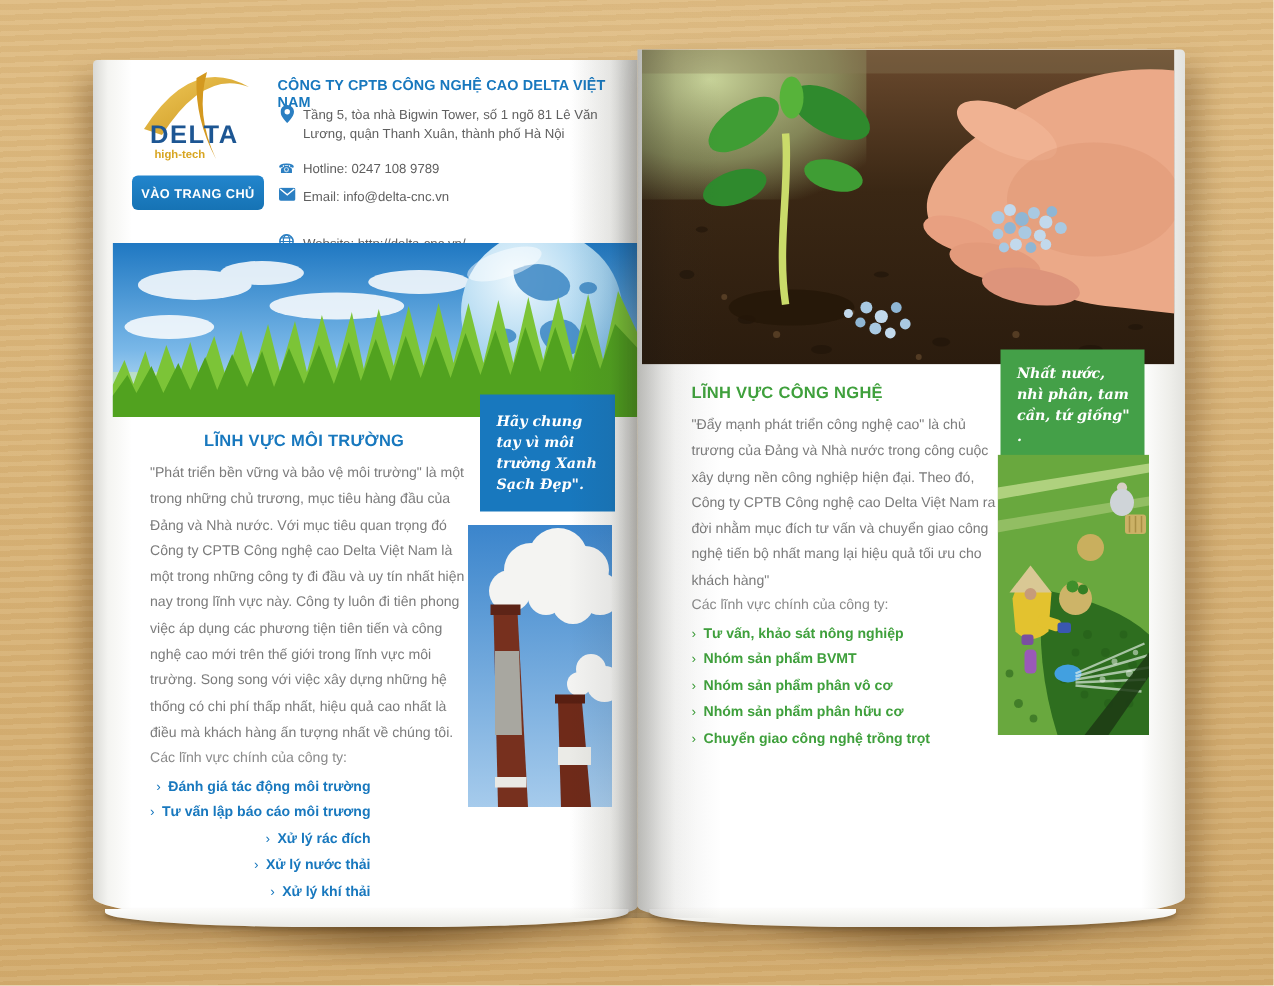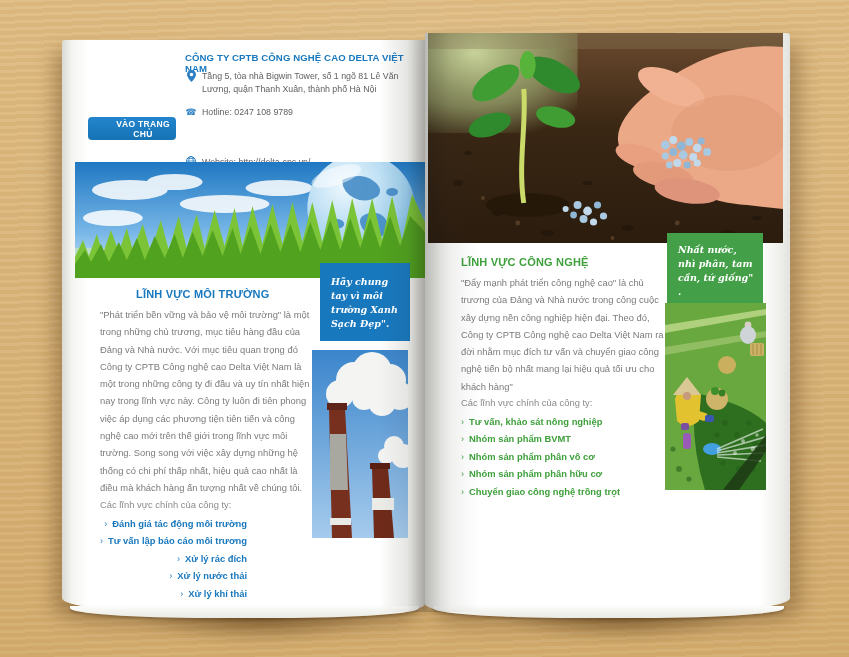--- a/index.html
+++ b/index.html
@@ -45,21 +45,20 @@
   #fold-right { left:0; width:56px;
     background:linear-gradient(to left, rgba(0,0,0,0) 0, rgba(40,40,40,.06) 55%, rgba(20,20,20,.22) 100%); }
 
   
   #logo { position:absolute; left:24px; top:6px; width:86px; height:66px; }
   .home-btn {
     position:absolute; left:26px; top:77px; width:88px; height:23px;
     background:linear-gradient(#2285cd,#1673b4); color:#fff; border:none; border-radius:4px;
     font-family:"Liberation Sans", sans-serif; font-weight:bold; font-size:8.5px; letter-spacing:.3px;
     cursor:pointer;
-    padding-left:22px;
   }
   .company-name { position:absolute; left:123px; top:12px; width:235px;
     color:#1878be; font-size:9.6px; font-weight:bold; letter-spacing:.1px; }
   .contact-row { position:absolute; left:123px; width:238px; color:#5f5f5f; font-size:8.8px; line-height:13px; }
   .contact-row .c-icon { position:absolute; left:0; top:0; width:12px; text-align:center; color:#2b7fc2; }
   .contact-row .c-text { display:block; margin-left:17px; }
   #contact-0 { top:30px; } #contact-1 { top:66px; } #contact-2 { top:85px; } #contact-3 { top:116px; }
 
   
   .img { position:absolute; overflow:hidden; }
@@ -97,36 +96,59 @@
 </style>
 </head>
 <body>
 
 <div>
   <div class="ground-shadow" id="gs-left"></div>
   <div class="ground-shadow" id="gs-right"></div>
 
   <div class="page" id="left-page">
 
+    <div id="logo">
+      <svg viewBox="0 0 86 66">
+        <defs>
+          <linearGradient id="gold" x1="0" y1="0" x2="1" y2="1">
+            <stop offset="0" stop-color="#f0c95a"></stop>
+              <stop offset="1" stop-color="#c8921a"></stop>
+          </linearGradient>
+        </defs>
+        <path d="M10 40 Q42 -10 80 12 Q50 0 22 44 Z" fill="url(#gold)"></path>
+        <path d="M52 2 Q44 30 58 60 Q44 34 45 6 Z" fill="#d4991f"></path>
+        <text x="14" y="49" font-family="Liberation Sans, sans-serif" font-weight="bold" font-size="17" fill="#1d5693" letter-spacing="1">DELTA</text>
+        <text x="17" y="59" font-family="Liberation Sans, sans-serif" font-weight="bold" font-size="7.5" fill="#d8a520">high-tech</text>
+      </svg>
+    </div>
 
     <button class="home-btn">VÀO TRANG CHỦ</button>
 
     <div class="company-name">CÔNG TY CPTB CÔNG NGHỆ CAO DELTA VIỆT NAM</div>
 
     <div class="contact-row" id="contact-0">
       <span class="c-icon">
         <svg width="9" height="12" viewBox="0 0 12 16">
             <path fill="#2b7fc2" d="M6 0C2.7 0 0 2.7 0 6c0 4.5 6 10 6 10s6-5.5 6-10c0-3.3-2.7-6-6-6zm0 8.4A2.4 2.4 0 1 1 6 3.6a2.4 2.4 0 0 1 0 4.8z"></path>
           </svg>
       </span>
       <span class="c-text">Tầng 5, tòa nhà Bigwin Tower, số 1 ngõ 81 Lê Văn Lương, quận Thanh Xuân, thành phố Hà Nội</span>
     </div>
     <div class="contact-row" id="contact-1">
       <span class="c-icon">☎</span>
       <span class="c-text">Hotline: 0247 108 9789</span>
+    </div>
+    <div class="contact-row" id="contact-2">
+      <span class="c-icon">
+        <svg width="11" height="9" viewBox="0 0 14 11">
+            <rect x="0" y="0" width="14" height="11" rx="1.5" fill="#2b7fc2"></rect>
+            <path d="M1 1l6 5 6-5" stroke="#fff" stroke-width="1.2" fill="none"></path>
+          </svg>
+      </span>
+      <span class="c-text">Email: info@delta-cnc.vn</span>
     </div>
     <div class="contact-row" id="contact-3">
       <span class="c-icon">
         <svg width="10" height="10" viewBox="0 0 14 14">
             <circle cx="7" cy="7" r="6.2" fill="none" stroke="#2b7fc2" stroke-width="1.4"></circle>
             <ellipse cx="7" cy="7" rx="3" ry="6.2" fill="none" stroke="#2b7fc2" stroke-width="1.1"></ellipse>
             <path d="M.8 7h12.4M1.6 3.6h10.8M1.6 10.4h10.8" stroke="#2b7fc2" stroke-width="1.1"></path>
           </svg>
       </span>
       <span class="c-text">Website: http://delta-cnc.vn/</span>

